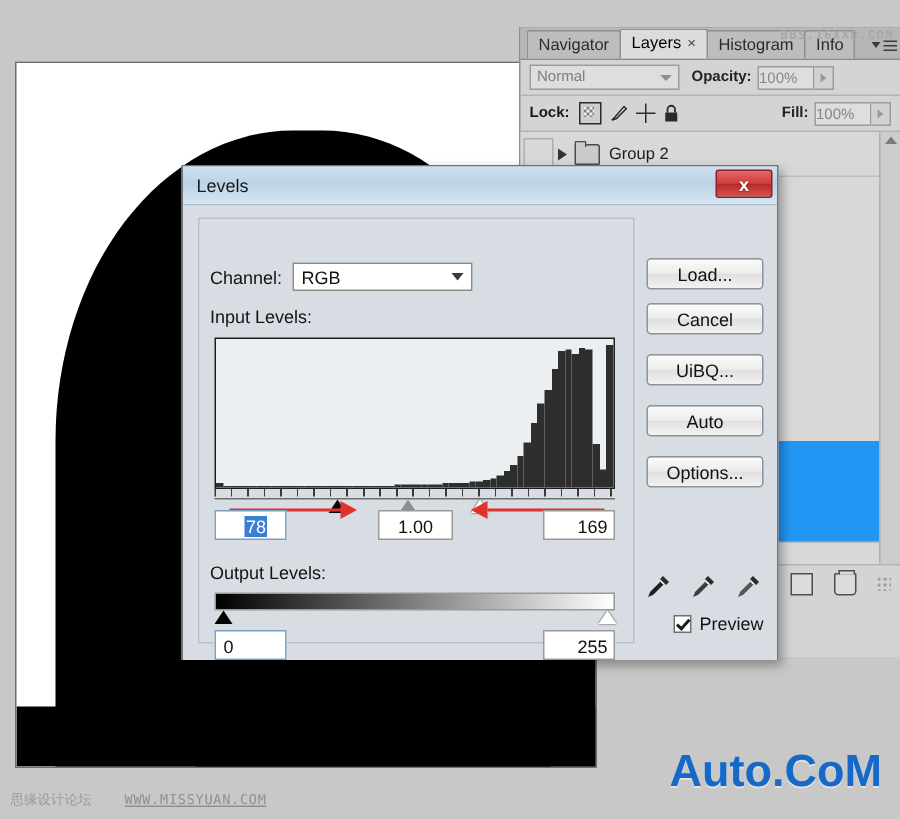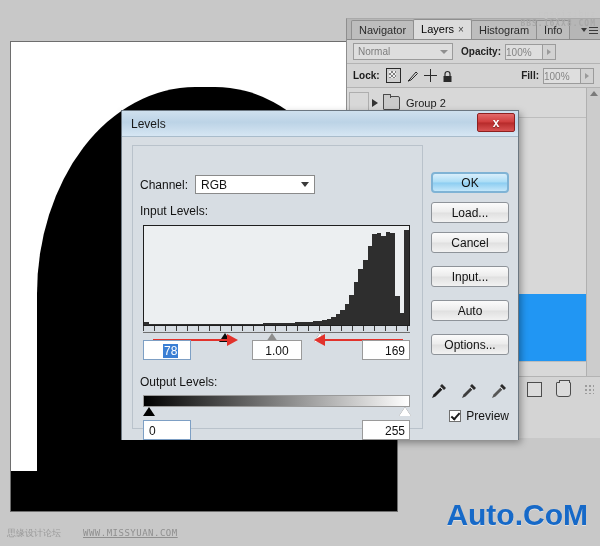--- a/index.html
+++ b/index.html
@@ -966,24 +966,23 @@
       <div class="out-track">
         <div class="out-sld" style="left:6px;"></div>
         <div class="out-sld white" style="left:262px;"></div>
       </div>
       <div class="out-value-row">
         <div class="val-box left" style="padding-left:5px;">0</div>
         <div class="val-box right">255</div>
       </div>
 
       <div class="btn-col">
-        <div class="ps-btn primary mb-small">OK</div>
         <div class="ps-btn mb-small">Load...</div>
         <div class="ps-btn mb-big">Cancel</div>
-        <div class="ps-btn mb-big">Input...</div>
+        <div class="ps-btn mb-big">UiBQ...</div>
         <div class="ps-btn mb-big">Auto</div>
         <div class="ps-btn">Options...</div>
       </div>
 
       <div class="eyedroppers">
         <span class="dropper">
           <svg width="20" height="20" viewBox="0 0 20 20" aria-hidden="true">
             <path d="M13 3 l4 4 -2 2 -4 -4 z" fill="#2b2b2b"></path>
             <path d="M11.5 6.5 L4.5 13.5 L3 17 L6.5 15.5 L13.5 8.5 Z" fill="#1f1f1f"></path>
             <path d="M11.5 6.5 L13.5 8.5" stroke="#ffffff" stroke-width="0.8"></path>

